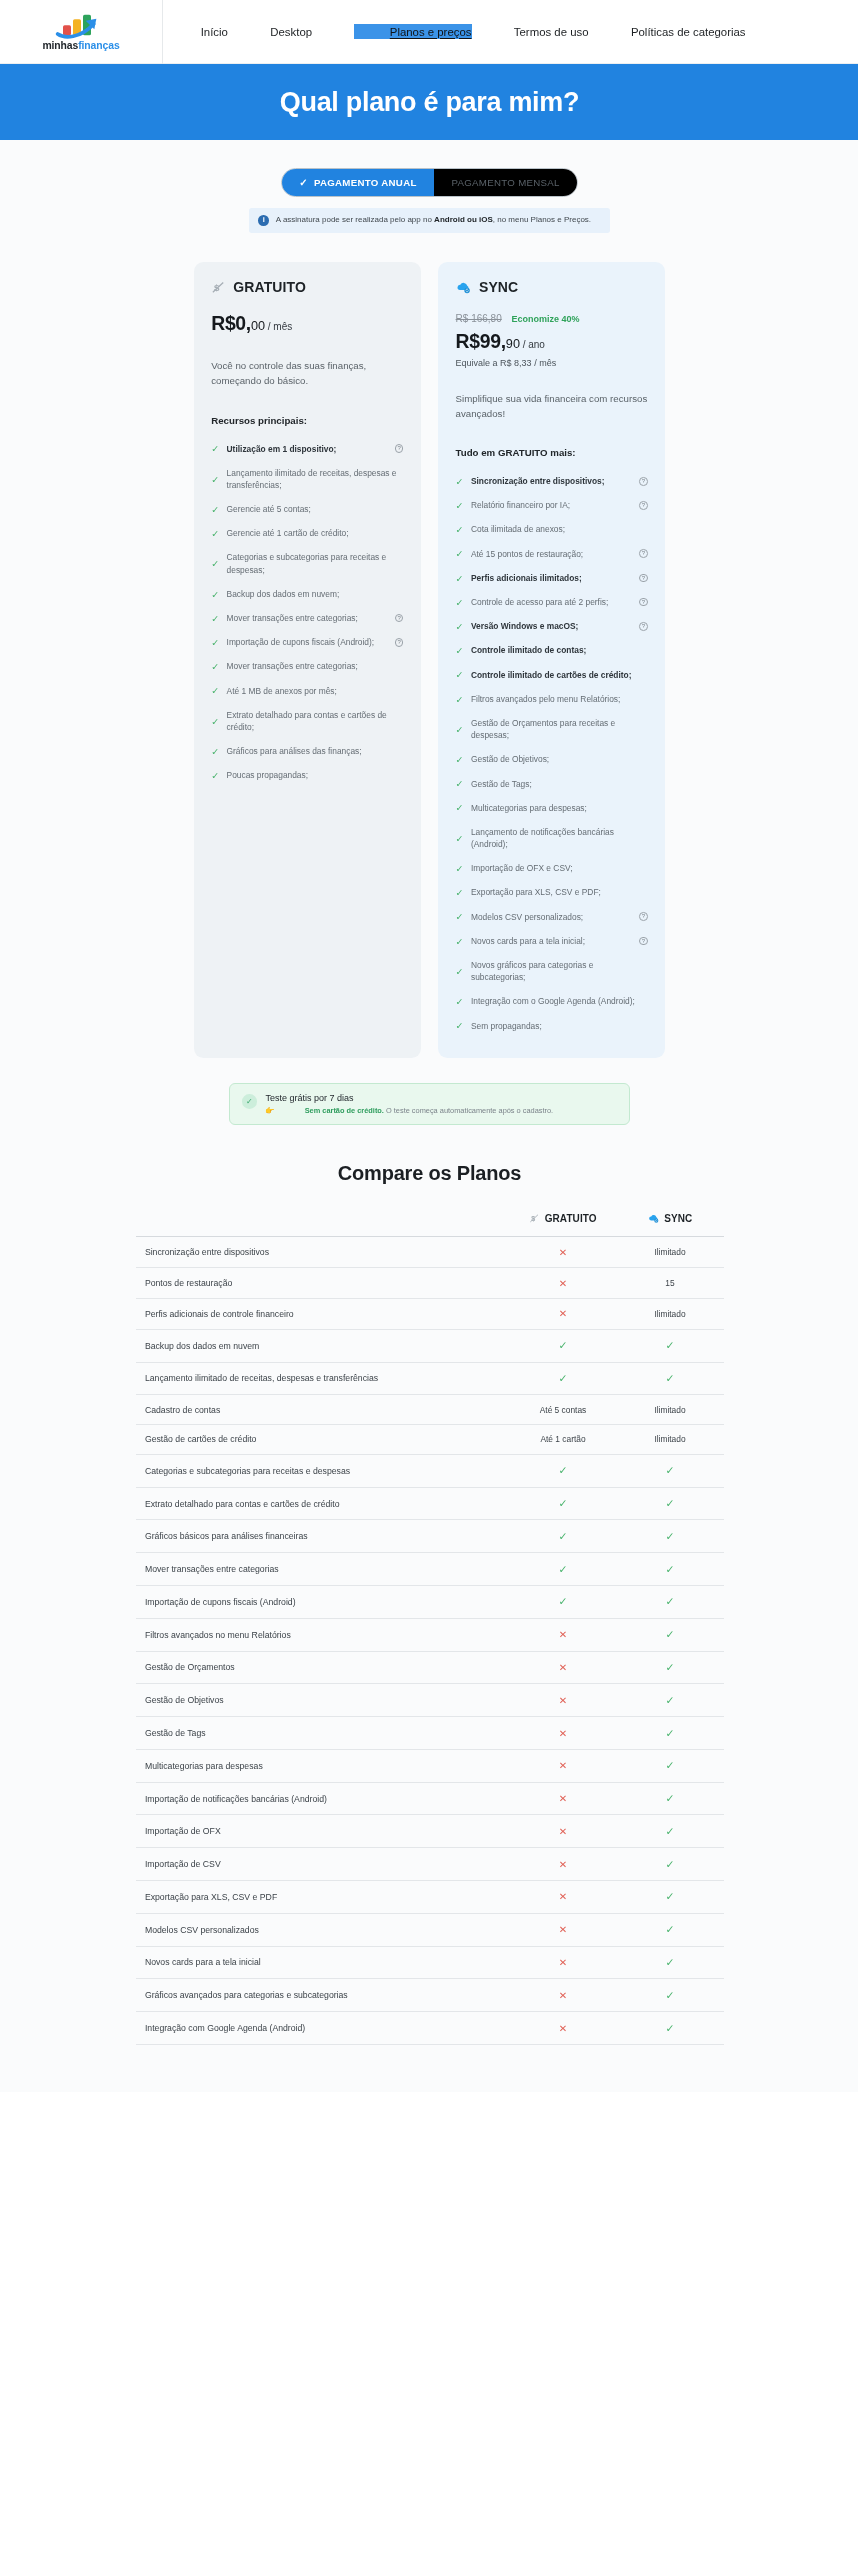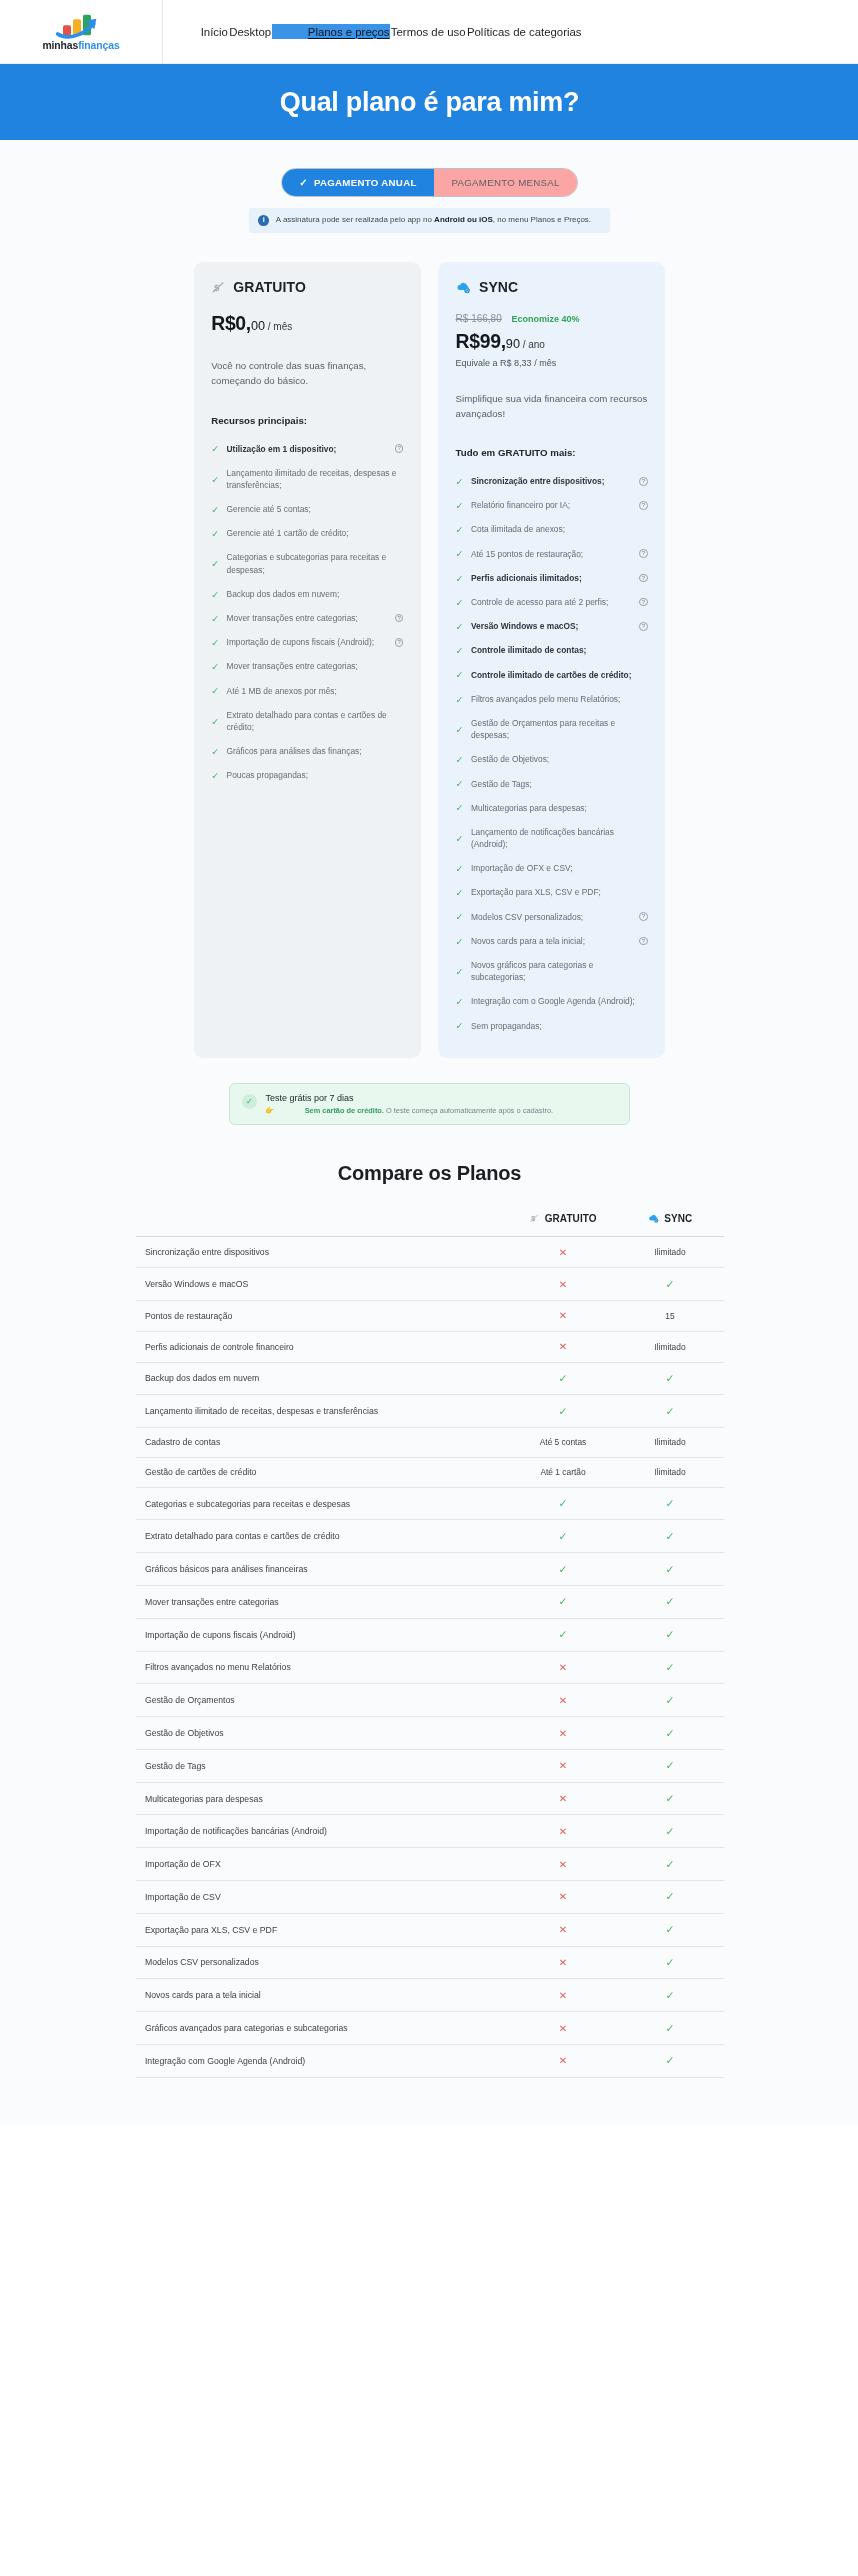--- a/index.html
+++ b/index.html
@@ -38,20 +38,21 @@
     letter-spacing: -0.1px;
     line-height: 1;
   }
   .brand-word .w1 { color: #23282d; }
   .brand-word .w2 { color: #2b8fe8; }
 
   .main-nav {
     flex: 1;
     display: flex;
     align-items: center;
+    gap: 41px;
     padding-left: 37px;
     font-size: 11.4px;
   }
   .nav-link {
     color: #1d2023;
     text-decoration: none;
     white-space: nowrap;
     padding: 1.3px 0.7px;
     cursor: pointer;
   }
@@ -92,21 +93,21 @@
   }
   .bt-opt {
     display: flex;
     align-items: center;
     gap: 6px;
     padding: 0 17.4px;
     font-size: 9.7px;
     letter-spacing: 0.3px;
     cursor: pointer;
     color: #5a6269;
-    background: #fca5a5;
+    background: #000000;
     border: 0;
     font-family: inherit;
   }
   .bt-opt.active { background: #2183e0; color: #ffffff; font-weight: bold; }
   .bt-check { font-size: 10px; line-height: 1; }
 
   .notice {
     width: 361px;
     margin: 10.7px auto 0;
     background: #e7f1fb;
@@ -568,25 +569,20 @@
           </th>
         </tr>
       </thead>
       <tbody id="cmp-body">
           <tr>
             <td class="feat-cell">Sincronização entre dispositivos</td>
             <td class="val"><span class="no">✕</span></td>
             <td class="val"><span class="val-text">Ilimitado</span></td>
           </tr>
           <tr>
-            <td class="feat-cell">Versão Windows e macOS</td>
-            <td class="val"><span class="no">✕</span></td>
-            <td class="val"><span class="yes">✓</span></td>
-          </tr>
-          <tr>
             <td class="feat-cell">Pontos de restauração</td>
             <td class="val"><span class="no">✕</span></td>
             <td class="val"><span class="val-text">15</span></td>
           </tr>
           <tr>
             <td class="feat-cell">Perfis adicionais de controle financeiro</td>
             <td class="val"><span class="no">✕</span></td>
             <td class="val"><span class="val-text">Ilimitado</span></td>
           </tr>
           <tr>

